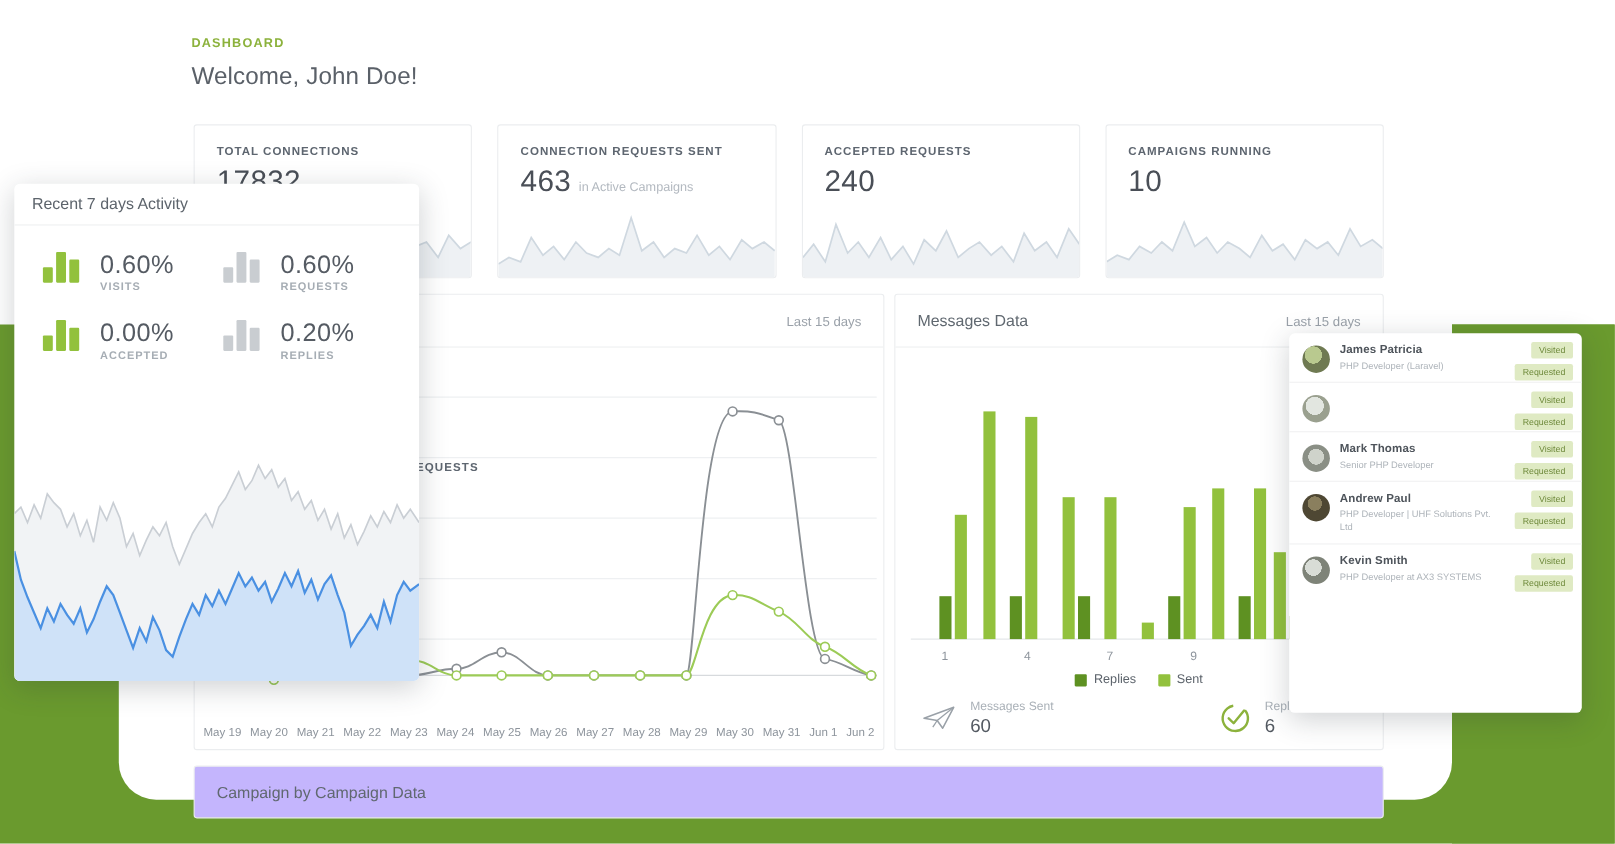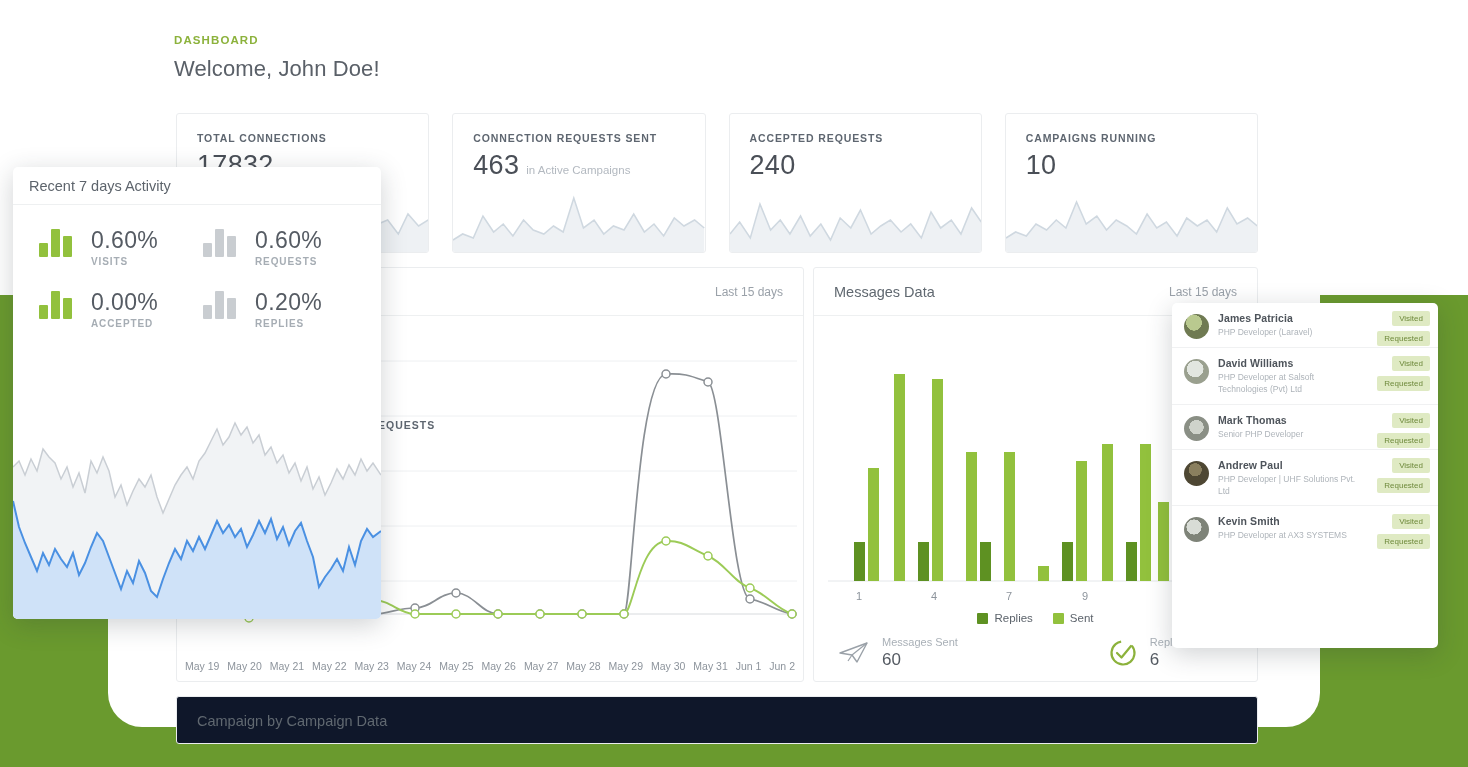--- a/index.html
+++ b/index.html
@@ -126,21 +126,21 @@
     display: flex; justify-content: center; gap: 20px;
     font-size: 11.5px; color: #5c636b;
   }
   .legend-item { display: flex; align-items: center; gap: 6px; }
   .legend-swatch { width: 11px; height: 11px; border-radius: 1px; display: inline-block; }
 
   
   #campaign-card {
     position: absolute; left: 176px; top: 696px;
     width: 1082px; height: 48px;
-    background: #0f172a; border: 1px solid #ebedef; border-radius: 3px;
+    background: #c4b5fd; border: 1px solid #ebedef; border-radius: 3px;
     z-index: 3;
   }
   #campaign-card .chart-head { border-bottom: none; }
 
   
   #activity-card {
     position: absolute; left: 13px; top: 167px;
     width: 368px; height: 452px;
     background: #ffffff;
     border-radius: 5px;
@@ -510,24 +510,20 @@
         <div class="prospect-role">PHP Developer (Laravel)</div>
       </div>
       <div class="prospect-tags">
         <span class="tag">Visited</span>
         <span class="tag">Requested</span>
       </div>
     </div>
 
     <div class="prospect-row">
       <div class="avatar" style="background:radial-gradient(circle at 45% 40%, #e2e6e0 0 40%, #9aa08f 41% 100%)"></div>
-      <div class="prospect-text">
-        <div class="prospect-name">David Williams</div>
-        <div class="prospect-role">PHP Developer at Salsoft Technologies (Pvt) Ltd</div>
-      </div>
       <div class="prospect-tags">
         <span class="tag">Visited</span>
         <span class="tag">Requested</span>
       </div>
     </div>
 
     <div class="prospect-row">
       <div class="avatar" style="background:radial-gradient(circle at 50% 45%, #cfd3cb 0 38%, #8a8f85 39% 100%)"></div>
       <div class="prospect-text">
         <div class="prospect-name">Mark Thomas</div>

